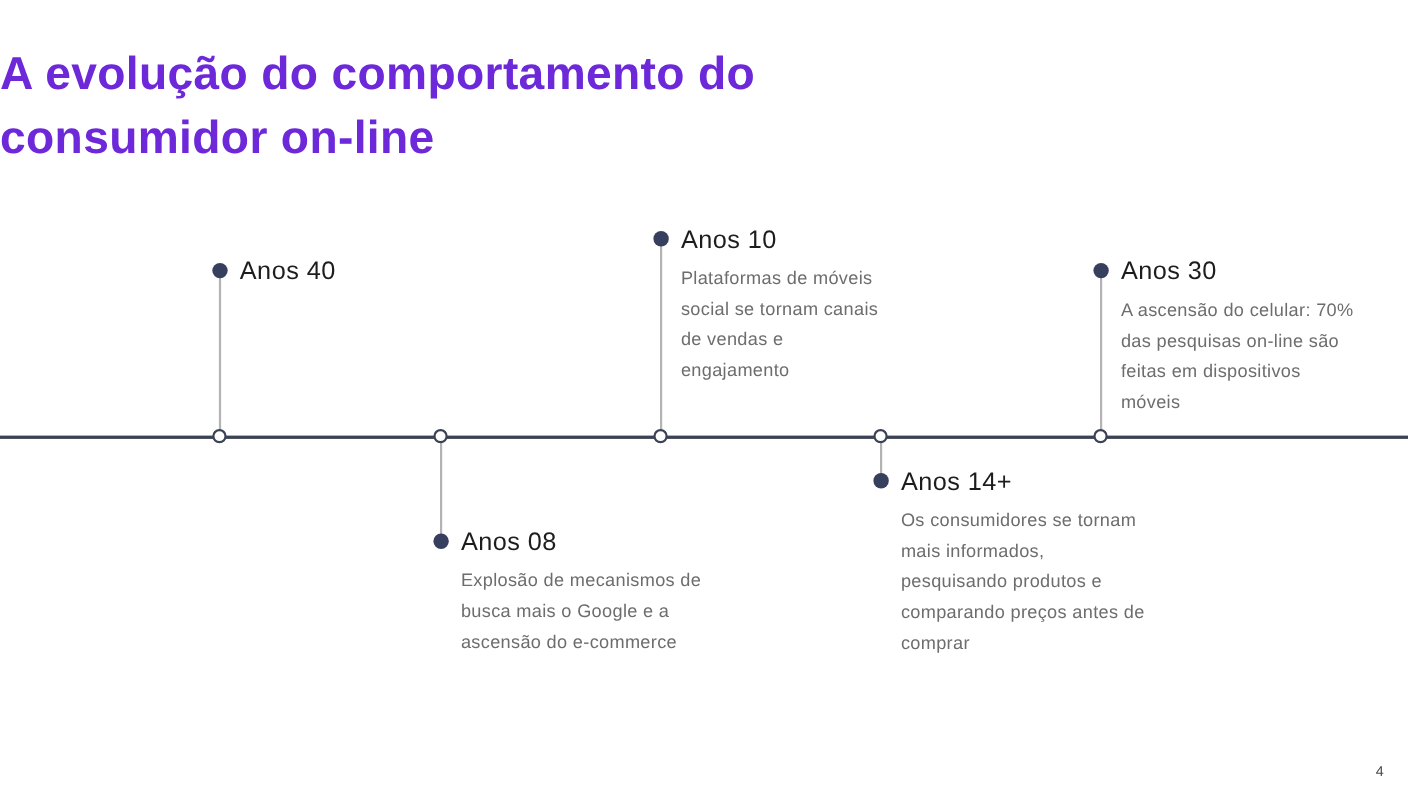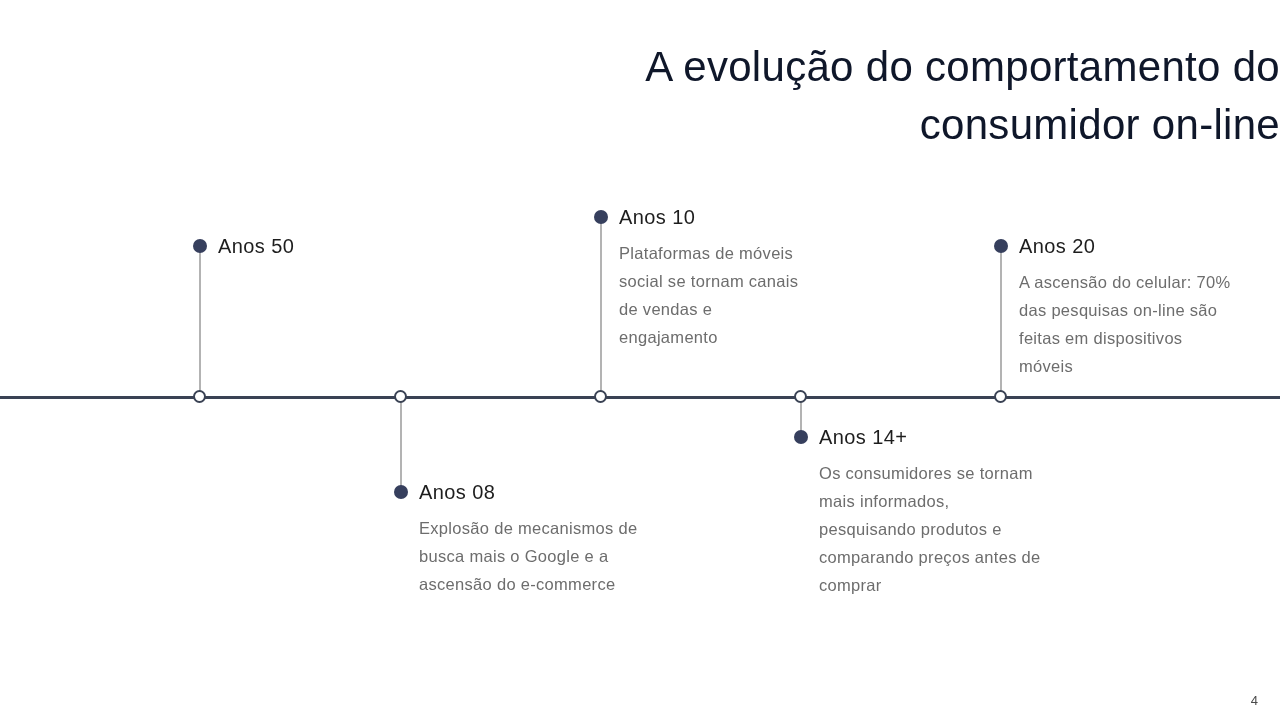--- a/index.html
+++ b/index.html
@@ -15,25 +15,25 @@
     background: #ffffff;
     overflow: hidden;
   }
 
   
   .title {
     position: absolute;
     top: 38px;
     left: 0;
     width: 1280px;
-    text-align: right;
+    text-align: left;
     font-size: 42px;
     line-height: 58px;
-    font-weight: 400;
-    color: #0f172a;
+    font-weight: 700;
+    color: #6d28d9;
     letter-spacing: 0.3px;
     white-space: pre-line;
   }
 
   
   .timeline-line {
     position: absolute;
     left: 0;
     top: 396px;
     width: 1280px;
@@ -92,21 +92,21 @@
     z-index: 2;
   }
 
   .content {
     position: absolute;
     left: 18px;
     top: calc(var(--dotY) - 13px);
     width: 252px;
   }
   .label {
-    font-size: 20px;
+    font-size: 23px;
     line-height: 26px;
     color: #1d1d1d;
     letter-spacing: 0.4px;
   }
   .desc {
     margin-top: 9px;
     font-size: 16.5px;
     line-height: 28px;
     color: #6d6d6d;
     letter-spacing: 0.3px;
@@ -134,21 +134,21 @@
   <div class="title">A evolução do comportamento do
 consumidor on-line</div>
 
   <div class="timeline-line"></div>
 
   <div class="milestone m1 above">
     <div class="connector"></div>
     <div class="dot"></div>
     <div class="node"></div>
     <div class="content">
-      <div class="label">Anos 50</div>
+      <div class="label">Anos 40</div>
     </div>
   </div>
 
   <div class="milestone m2 below">
     <div class="connector"></div>
     <div class="dot"></div>
     <div class="node"></div>
     <div class="content">
       <div class="label">Anos 08</div>
       <div class="desc">Explosão de mecanismos de
@@ -182,21 +182,21 @@
 comparando preços antes de
 comprar</div>
     </div>
   </div>
 
   <div class="milestone m5 above">
     <div class="connector"></div>
     <div class="dot"></div>
     <div class="node"></div>
     <div class="content">
-      <div class="label">Anos 20</div>
+      <div class="label">Anos 30</div>
       <div class="desc">A ascensão do celular: 70%
 das pesquisas on-line são
 feitas em dispositivos
 móveis</div>
     </div>
   </div>
 
   <div class="page-number">4</div>
 
 </div>

